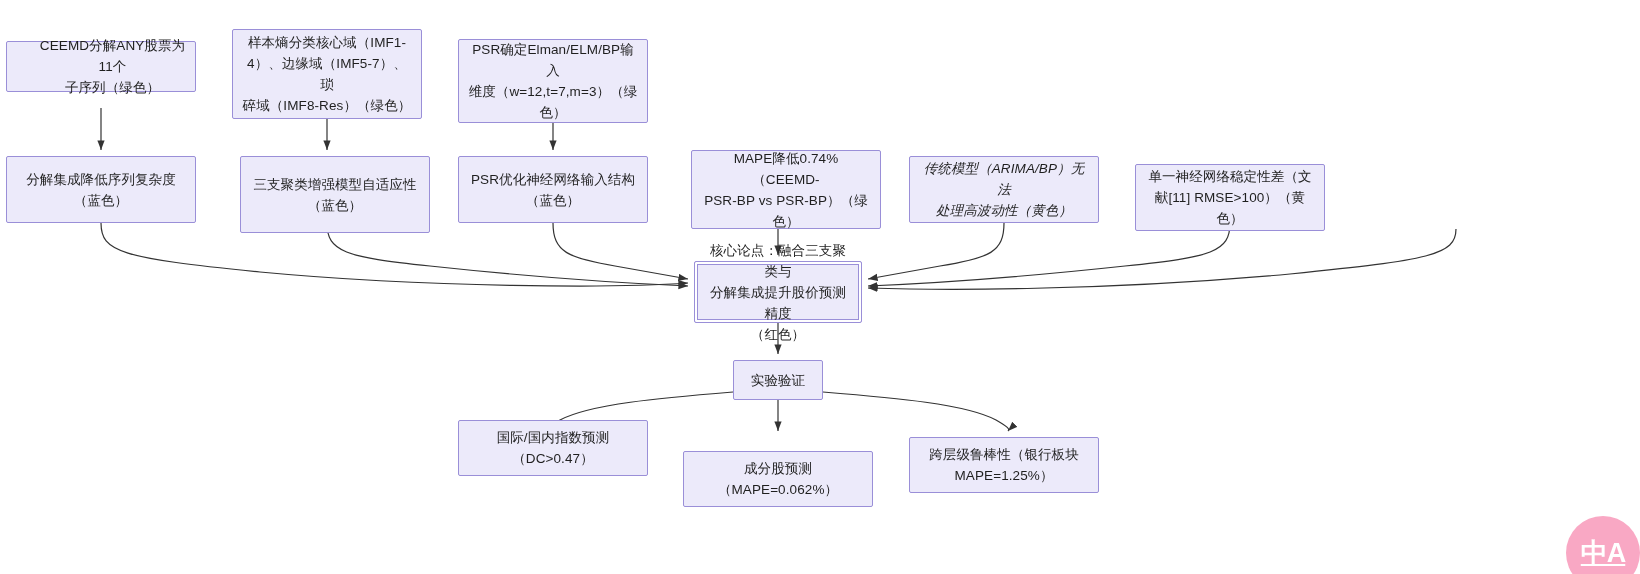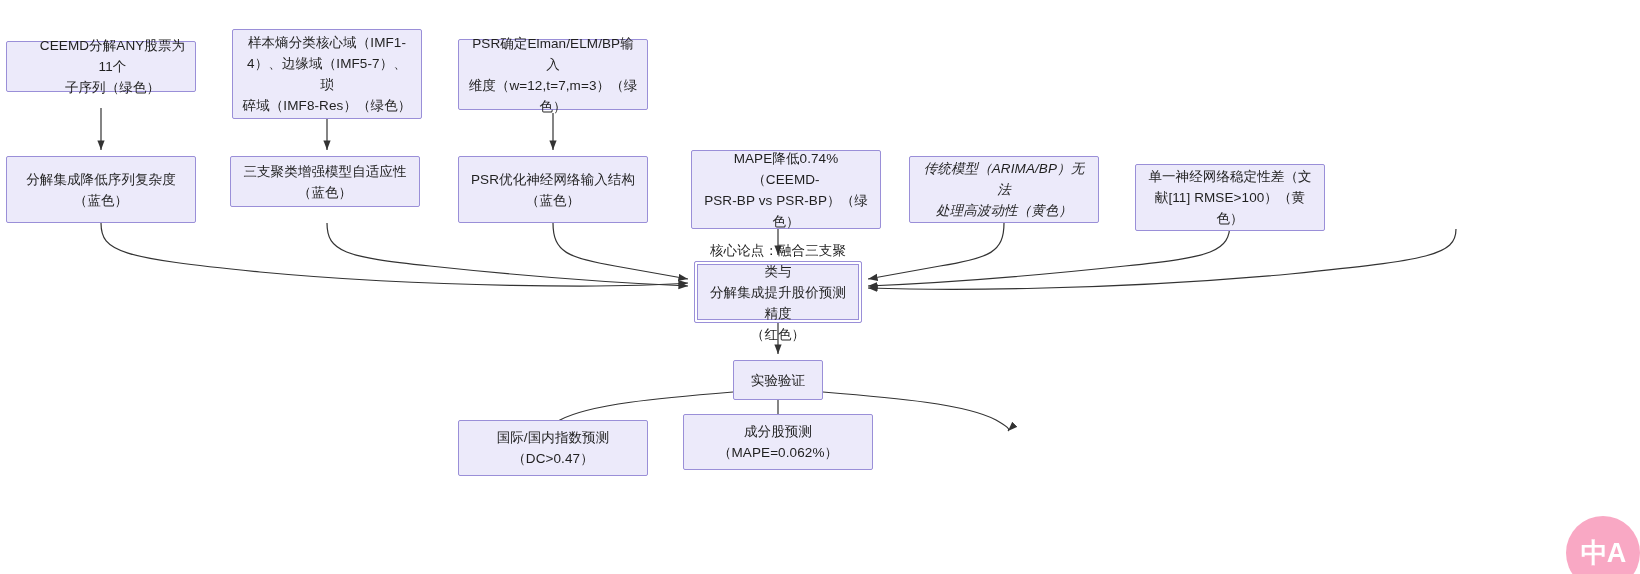--- a/index.html
+++ b/index.html
@@ -66,20 +66,21 @@
     color: #ffffff;
     font-size: 27px;
     line-height: 27px;
     font-weight: bold;
     letter-spacing: -1px;
     overflow: hidden;
   }
   .watermark .wm-inner {
     text-align: right;
     white-space: pre-line;
+    text-decoration: underline;
   }
 </style>
 </head>
 <body>
 
 <div id="canvas">
 
   <svg id="edge-layer" viewBox="0 0 1640 574" xmlns="http://www.w3.org/2000/svg">
     <defs>
       <marker id="arrow" markerWidth="9" markerHeight="9" refX="8" refY="3" orient="auto" markerUnits="strokeWidth">
@@ -115,32 +116,32 @@
     <span class="node-text">CEEMD分解ANY股票为11个
 子序列（绿色）</span>
   </div>
 
   <div class="node" style="left:232px; top:29px; width:190px; height:90px;">
     <span class="node-text">样本熵分类核心域（IMF1-
 4）、边缘域（IMF5-7）、琐
 碎域（IMF8-Res）（绿色）</span>
   </div>
 
-  <div class="node" style="left:458px; top:39px; width:190px; height:71px;">
+  <div class="node" style="left:458px; top:39px; width:190px; height:84px;">
     <span class="node-text">PSR确定Elman/ELM/BP输入
 维度（w=12,t=7,m=3）（绿
 色）</span>
   </div>
 
   <div class="node" style="left:6px; top:156px; width:190px; height:67px;">
     <span class="node-text">分解集成降低序列复杂度
 （蓝色）</span>
   </div>
 
-  <div class="node" style="left:230px; top:156px; width:190px; height:51px;">
+  <div class="node" style="left:240px; top:156px; width:190px; height:77px;">
     <span class="node-text">三支聚类增强模型自适应性
 （蓝色）</span>
   </div>
 
   <div class="node" style="left:458px; top:156px; width:190px; height:67px;">
     <span class="node-text">PSR优化神经网络输入结构
 （蓝色）</span>
   </div>
 
   <div class="node" style="left:683px; top:150px; width:190px; height:79px;margin-left:8px;">
@@ -168,23 +169,27 @@
 
   <div class="node" style="left:733px; top:360px; width:90px; height:40px;">
     <span class="node-text">实验验证</span>
   </div>
 
   <div class="node" style="left:458px; top:420px; width:190px; height:56px;">
     <span class="node-text">国际/国内指数预测
 （DC&gt;0.47）</span>
   </div>
 
-  <div class="node" style="left:683px; top:414px; width:190px; height:56px;">
+  <div class="node" style="left:683px; top:451px; width:190px; height:56px;">
     <span class="node-text">成分股预测
 （MAPE=0.062%）</span>
   </div>
 
+  <div class="node" style="left:909px; top:437px; width:190px; height:56px;">
+    <span class="node-text">跨层级鲁棒性（银行板块
+MAPE=1.25%）</span>
+  </div>
 
   <div class="watermark" style="left:1566px; top:516px;">
     <span class="wm-inner">中A</span>
   </div>
 
 </div>
 
 </body></html>

